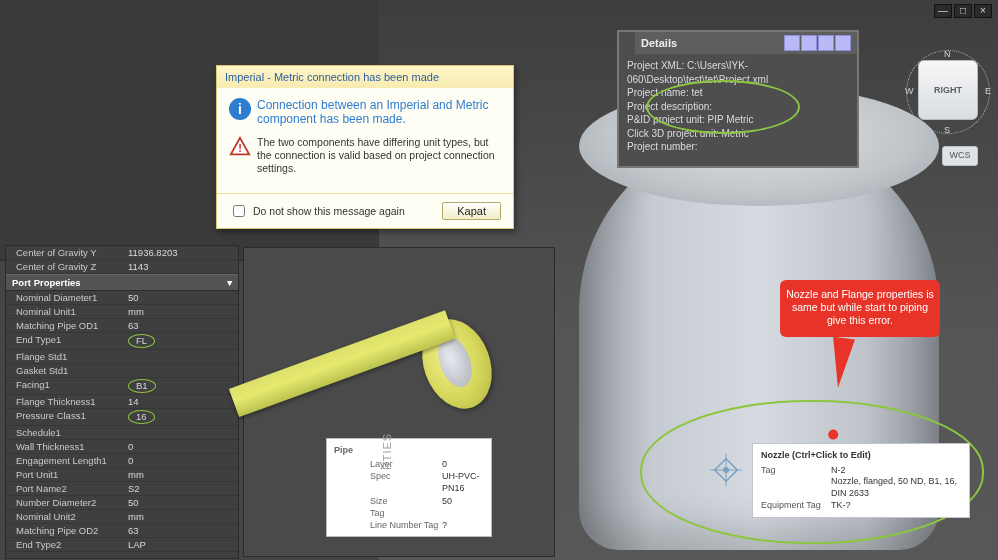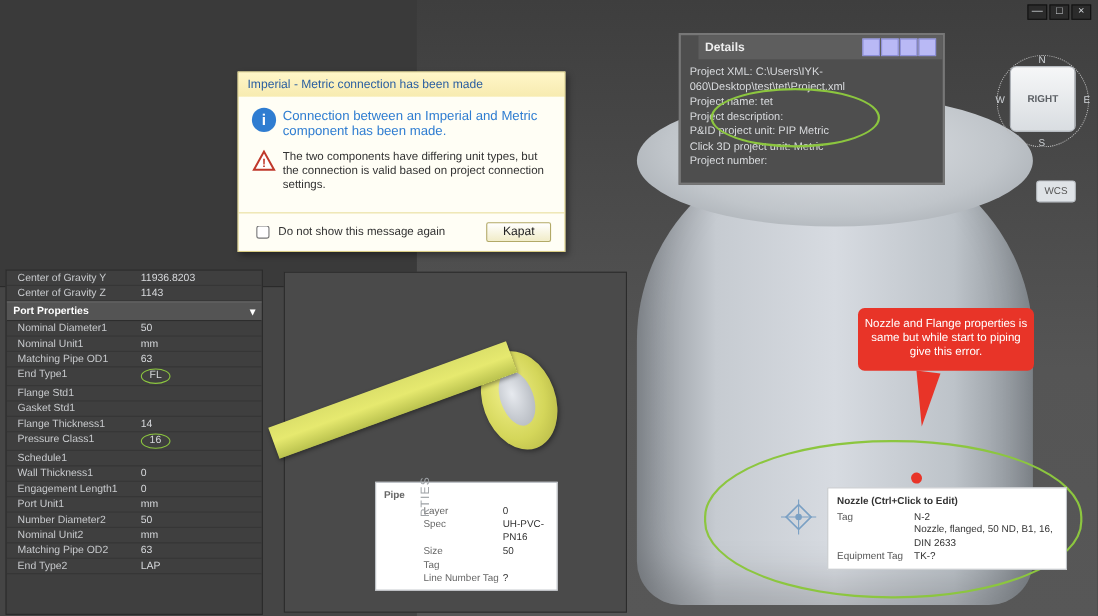--- a/index.html
+++ b/index.html
@@ -7,21 +7,21 @@
   .top-dark{position:absolute;left:0;top:0;width:998px;height:260px;background:#3a3a3a;border-bottom:1px solid #2a2a2a;}
   
   .viewport{position:absolute;left:379px;top:0;width:619px;height:560px;background:linear-gradient(180deg,#3e3e3e 0%,#555 60%,#575757 100%);}
   .tank{position:absolute;left:200px;top:130px;width:360px;height:420px;border-radius:180px 180px 40px 40px;background:linear-gradient(90deg,#8a8f95 0%,#c6cbd1 20%,#d7dbe1 50%,#bdc3c9 80%,#888e94 100%);box-shadow:inset 0 -20px 40px rgba(0,0,0,.2);}
   .tank-top{position:absolute;left:200px;top:86px;width:360px;height:120px;border-radius:50%;background:radial-gradient(ellipse at 50% 40%,#e0e3e7 0%,#c0c5ca 60%,#9aa0a6 100%);}
   
   .viewcube{position:absolute;right:20px;top:60px;width:58px;height:58px;background:linear-gradient(180deg,#f6f7f8,#d9dde1);border:1px solid #b7bcc2;border-radius:6px;display:flex;align-items:center;justify-content:center;color:#5b5f64;font-size:9px;font-weight:bold;}
   .compass{position:absolute;right:8px;top:50px;width:82px;height:82px;border:1px dotted #bbb;border-radius:50%;}
   .compass span{position:absolute;color:#cfd3d7;font-size:9px;}
   .compass .n{top:-2px;left:37px;} .compass .s{bottom:-2px;left:37px;} .compass .e{right:-2px;top:35px;} .compass .w{left:-2px;top:35px;}
-  .wcs{position:absolute;right:20px;top:164px;width:34px;height:18px;background:#dfe3e7;border:1px solid #bfc4c9;border-radius:3px;text-align:center;line-height:17px;color:#555;font-size:9px;}
+  .wcs{position:absolute;right:20px;top:146px;width:34px;height:18px;background:#dfe3e7;border:1px solid #bfc4c9;border-radius:3px;text-align:center;line-height:17px;color:#555;font-size:9px;}
   
   .winctrl{position:absolute;right:6px;top:4px;display:flex;gap:2px;}
   .winctrl div{width:16px;height:12px;background:#2b2b2b;color:#cfd3d7;text-align:center;line-height:12px;font-size:10px;border:1px solid #111;}
   
   .dialog{position:absolute;left:216px;top:65px;width:296px;background:#fffbe6;border:1px solid #d6c97a;box-shadow:2px 3px 6px rgba(0,0,0,.4);}
   .dlg-title{background:linear-gradient(#fff6c8,#f7ebb0);padding:5px 8px;color:#2a5ea0;font-size:11px;}
   .dlg-body{padding:10px 12px 8px 12px;background:#fffef5;}
   .dlg-row{display:flex;align-items:flex-start;margin-bottom:10px;}
   .dlg-row .icon{width:28px;flex:0 0 28px;}
   .info-icon{width:22px;height:22px;border-radius:50%;background:#2f7dd1;color:#fff;text-align:center;line-height:22px;font-weight:bold;font-size:14px;}
@@ -42,21 +42,21 @@
   .oval-green{position:absolute;border:2px solid #8cc63f;border-radius:50%;pointer-events:none;}
   .oval-d{left:646px;top:80px;width:150px;height:50px;}
   
   .props{position:absolute;left:5px;top:245px;width:232px;height:312px;background:#3f3f3f;color:#cfd3d7;font-size:9.5px;overflow:hidden;border:1px solid #2a2a2a;}
   .props-hdr{background:#545454;color:#fff;font-weight:bold;padding:2px 6px;border-top:1px solid #666;border-bottom:1px solid #2a2a2a;display:flex;justify-content:space-between;}
   .props-row{display:flex;padding:1px 0 1px 10px;border-bottom:1px solid #363636;}
   .props-row .k{flex:0 0 112px;color:#c9cbce;}
   .props-row .v{color:#d6d8db;}
   .ring{display:inline-block;border:1px solid #8cc63f;border-radius:50%;padding:0 7px;line-height:12px;}
   
-  .mini{position:absolute;left:258px;top:247px;width:310px;height:308px;background:#4a4a4a;border:1px solid #2b2b2b;}
+  .mini{position:absolute;left:243px;top:247px;width:310px;height:308px;background:#4a4a4a;border:1px solid #2b2b2b;}
   .pipe{position:absolute;left:-10px;top:140px;width:230px;height:30px;background:linear-gradient(180deg,#dce06a 0%,#e6e96f 45%,#bac24e 100%);transform:rotate(-20deg);transform-origin:left center;box-shadow:0 2px 4px rgba(0,0,0,.4);}
   .flange{position:absolute;left:180px;top:70px;width:66px;height:92px;border-radius:50%;background:radial-gradient(ellipse at 40% 40%,#f1f089 0%,#d4d65a 55%,#a9aa3e 100%);transform:rotate(-20deg);box-shadow:1px 2px 5px rgba(0,0,0,.4);}
   .flange-inner{position:absolute;left:196px;top:88px;width:30px;height:52px;border-radius:50%;background:radial-gradient(ellipse at 40% 40%,#e7eaef,#a9aeb5);transform:rotate(-20deg);}
   .tooltip{position:absolute;left:82px;top:190px;width:150px;background:#fff;border:1px solid #b9bdc2;padding:5px 7px;color:#333;font-size:9px;line-height:1.35;}
   .tooltip .tt-title{color:#666;font-weight:bold;margin-bottom:2px;}
   .tt-row{display:flex;}
   .tt-row .tk{flex:0 0 72px;color:#666;padding-left:36px;}
   
   .noz{position:absolute;left:752px;top:443px;width:200px;background:#fff;border:1px solid #c2c6ca;padding:6px 8px;color:#333;font-size:9px;line-height:1.3;}
   .noz .nt{font-weight:bold;margin-bottom:3px;}
@@ -178,20 +178,24 @@
         </div>
         <div class="props-row">
           <span class="k">Flange Std1</span>
           <span class="v"></span>
         </div>
         <div class="props-row">
           <span class="k">Gasket Std1</span>
           <span class="v"></span>
         </div>
         <div class="props-row">
+          <span class="k">Facing1</span>
+          <span class="v"><span class="ring">B1</span></span>
+        </div>
+        <div class="props-row">
           <span class="k">Flange Thickness1</span>
           <span class="v">14</span>
         </div>
         <div class="props-row">
           <span class="k">Pressure Class1</span>
           <span class="v"><span class="ring">16</span></span>
         </div>
         <div class="props-row">
           <span class="k">Schedule1</span>
           <span class="v"></span>
@@ -200,20 +204,24 @@
           <span class="k">Wall Thickness1</span>
           <span class="v">0</span>
         </div>
         <div class="props-row">
           <span class="k">Engagement Length1</span>
           <span class="v">0</span>
         </div>
         <div class="props-row">
           <span class="k">Port Unit1</span>
           <span class="v">mm</span>
+        </div>
+        <div class="props-row">
+          <span class="k">Port Name2</span>
+          <span class="v">S2</span>
         </div>
         <div class="props-row">
           <span class="k">Number Diameter2</span>
           <span class="v">50</span>
         </div>
         <div class="props-row">
           <span class="k">Nominal Unit2</span>
           <span class="v">mm</span>
         </div>
         <div class="props-row">

